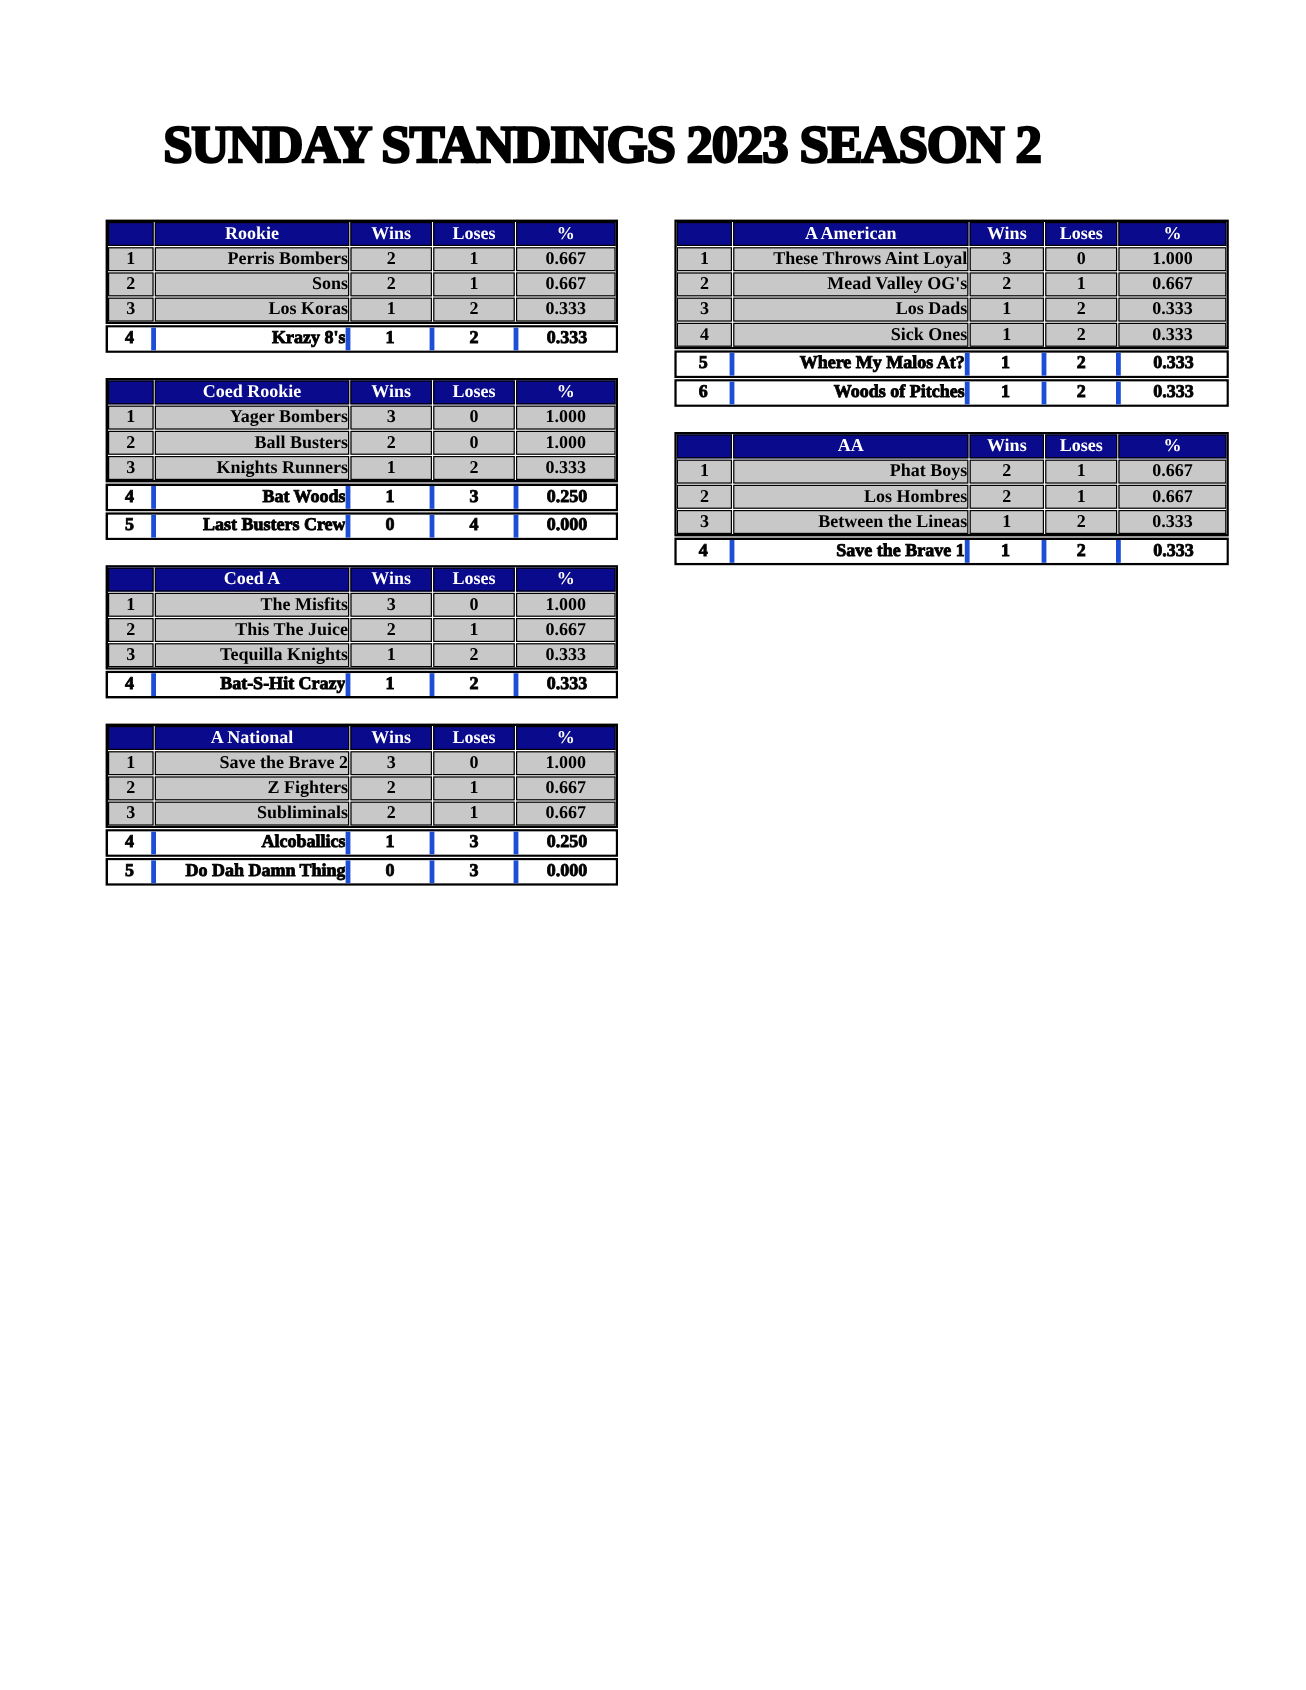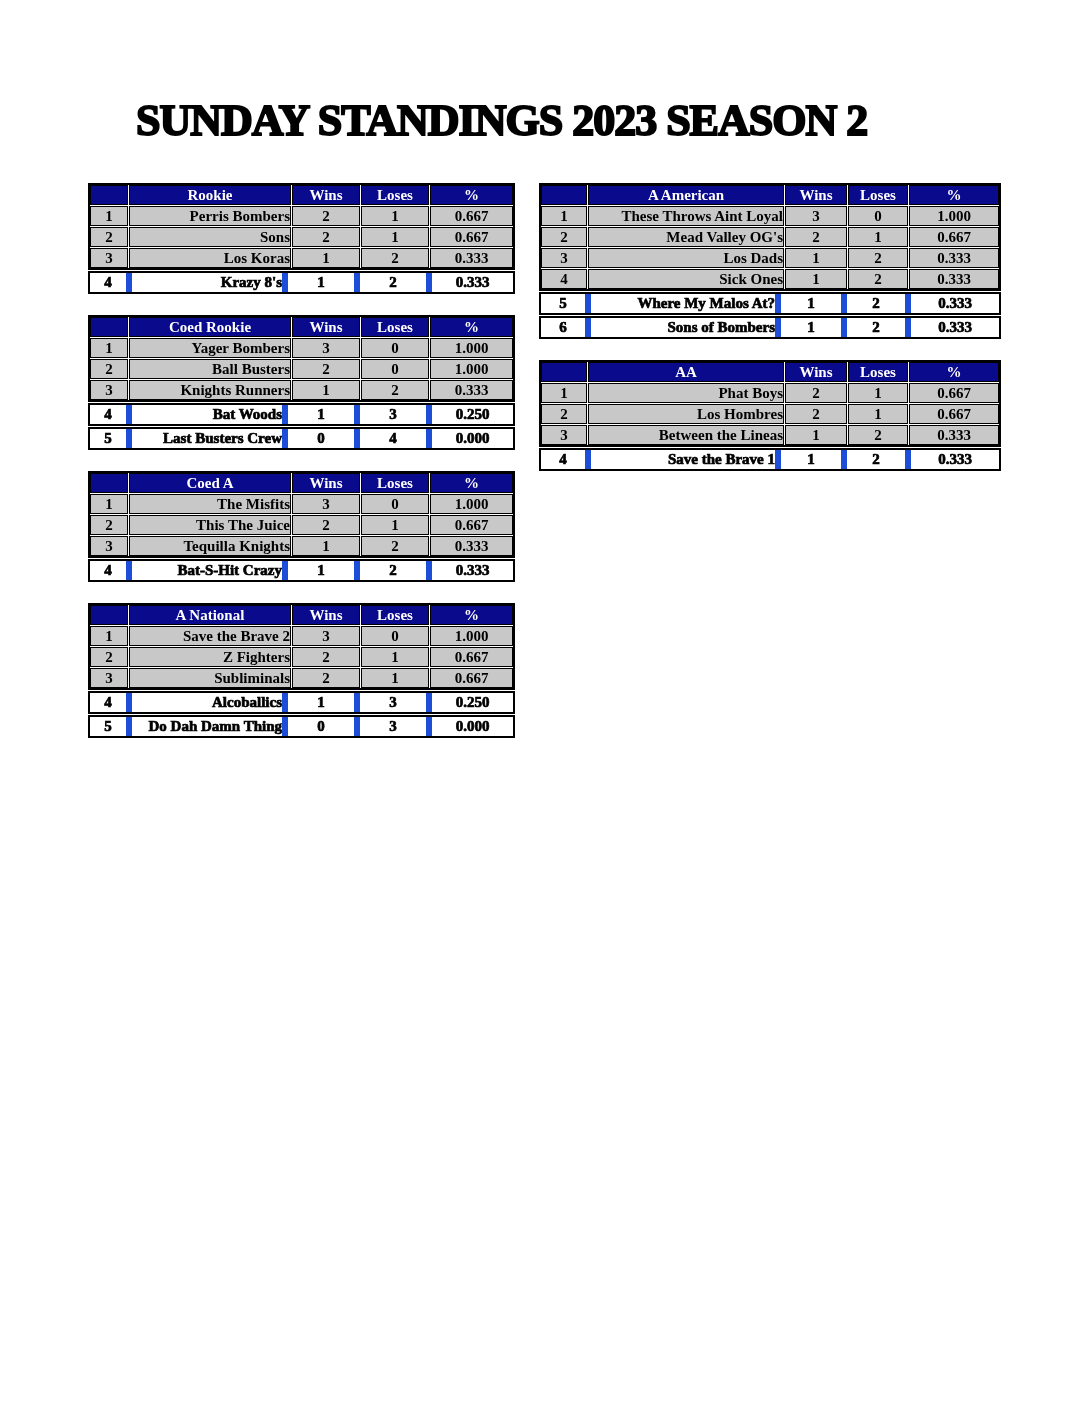--- a/index.html
+++ b/index.html
@@ -10,21 +10,21 @@
   #title {
     position:absolute; left:136px; top:99px;
     font-family:Liberation Serif, serif;
     font-weight:900; font-size:44px; line-height:1;
     letter-spacing:-1px; color:#000;
     -webkit-text-stroke:2px #000;
     white-space:nowrap;
   }
   .col { position:absolute; top:183px; }
   #col-left  { left:88px;  width:427px; }
-  #col-right { left:539px; width:462px; }
+  #col-right { left:562px; width:462px; }
 
   .tbl { margin-bottom:21px; }
   .main { border:2px solid #000; background:#fff; }
   .row { display:flex; gap:1px; background:#fff; margin-bottom:1px; }
   .main .row:last-child { margin-bottom:0; }
 
   .cell {
     border:1px solid #000; height:18px; line-height:18px;
     font-size:15px; font-weight:bold; text-align:center;
     white-space:nowrap; overflow:hidden; background:#C8C8C8; color:#000;
@@ -41,21 +41,21 @@
   #col-right .c-rank { width:44px; }
   #col-right .c-wins { width:60px; }
   #col-right .c-loses{ width:58px; }
   #col-right .c-pct  { width:88px; }
 
   
   .xrow {
     display:flex; border:2.5px solid #000; margin-top:1px; background:#fff;
   }
   .xrow .cell {
-    border:none; border-left:6px solid #1d4ed8; background:#fff;
+    border:none; border-left:4px solid #1d4ed8; background:#fff;
     height:19px; line-height:19px;
     -webkit-text-stroke:0.7px #000;
   }
   .xrow .cell:first-child { border-left:none; }
 </style>
 </head>
 <body>
 
 <div id="title">SUNDAY STANDINGS 2023 SEASON 2</div>
 <div id="col-left" class="col">
@@ -271,21 +271,21 @@
       </div>
       <div class="xrow">
         <div class="cell c-rank">5</div>
         <div class="cell c-team team">Where My Malos At?</div>
         <div class="cell c-wins">1</div>
         <div class="cell c-loses">2</div>
         <div class="cell c-pct">0.333</div>
       </div>
       <div class="xrow">
         <div class="cell c-rank">6</div>
-        <div class="cell c-team team">Sons of Bombers</div>
+        <div class="cell c-team team">Woods of Pitches</div>
         <div class="cell c-wins">1</div>
         <div class="cell c-loses">2</div>
         <div class="cell c-pct">0.333</div>
       </div>
     </div>
     <div class="tbl">
       <div class="main">
         <div class="row header">
           <div class="cell c-rank"></div>
           <div class="cell c-team">AA</div>

